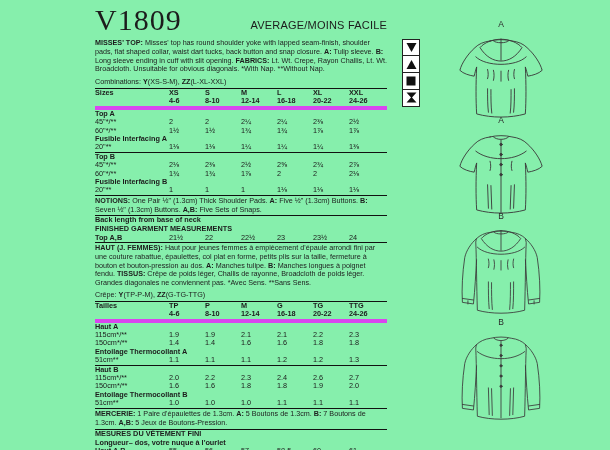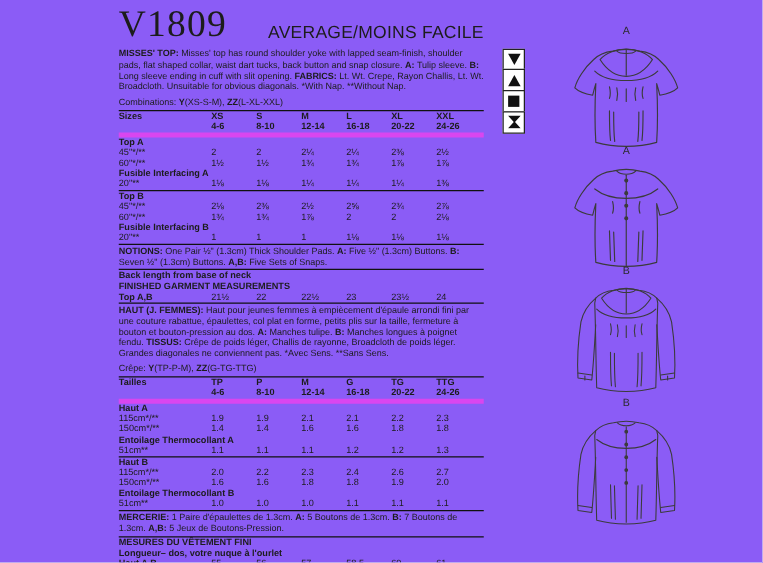--- a/index.html
+++ b/index.html
@@ -1,23 +1,23 @@
 <!DOCTYPE html>
 <html><head>
 <meta charset="utf-8">
 <style>
   html,body{margin:0;padding:0;background:#e9e9e9;}
-  .page{position:relative;width:610px;height:450px;background:#8b5cf6;overflow:hidden;
+  .page{position:relative;width:610px;height:450px;background:#86efac;overflow:hidden;
         font-family:"Liberation Sans","DejaVu Sans",sans-serif;color:#1c1c1c;}
   .content{position:absolute;left:95px;top:4px;width:292px;}
   .b{font-weight:bold;}
   
   .masthead{display:flex;justify-content:space-between;align-items:flex-end;height:30px;}
   .pattern-no{font-family:"Liberation Serif","DejaVu Serif",serif;font-size:30px;line-height:28px;letter-spacing:1px;}
-  .difficulty{font-size:14px;line-height:12px;padding-bottom:3px;letter-spacing:.2px;}
+  .difficulty{font-size:11px;line-height:12px;padding-bottom:3px;letter-spacing:.2px;}
   
   .para{font-size:7.2px;line-height:8.8px;text-align:left;}
   .desc{margin:5px 0 4px;}
   .comb{margin:0 0 1px;}
   .notions{margin:1px 0 1px;}
   .fr-desc{margin:0 0 3px;}
   .series{margin:0 0 1px;}
   .mercerie{margin:1px 0 0;border-bottom:1px solid #111;padding-bottom:2px;}
   
   .tbl{border-top:1px solid #111;border-bottom:1px solid #111;}

